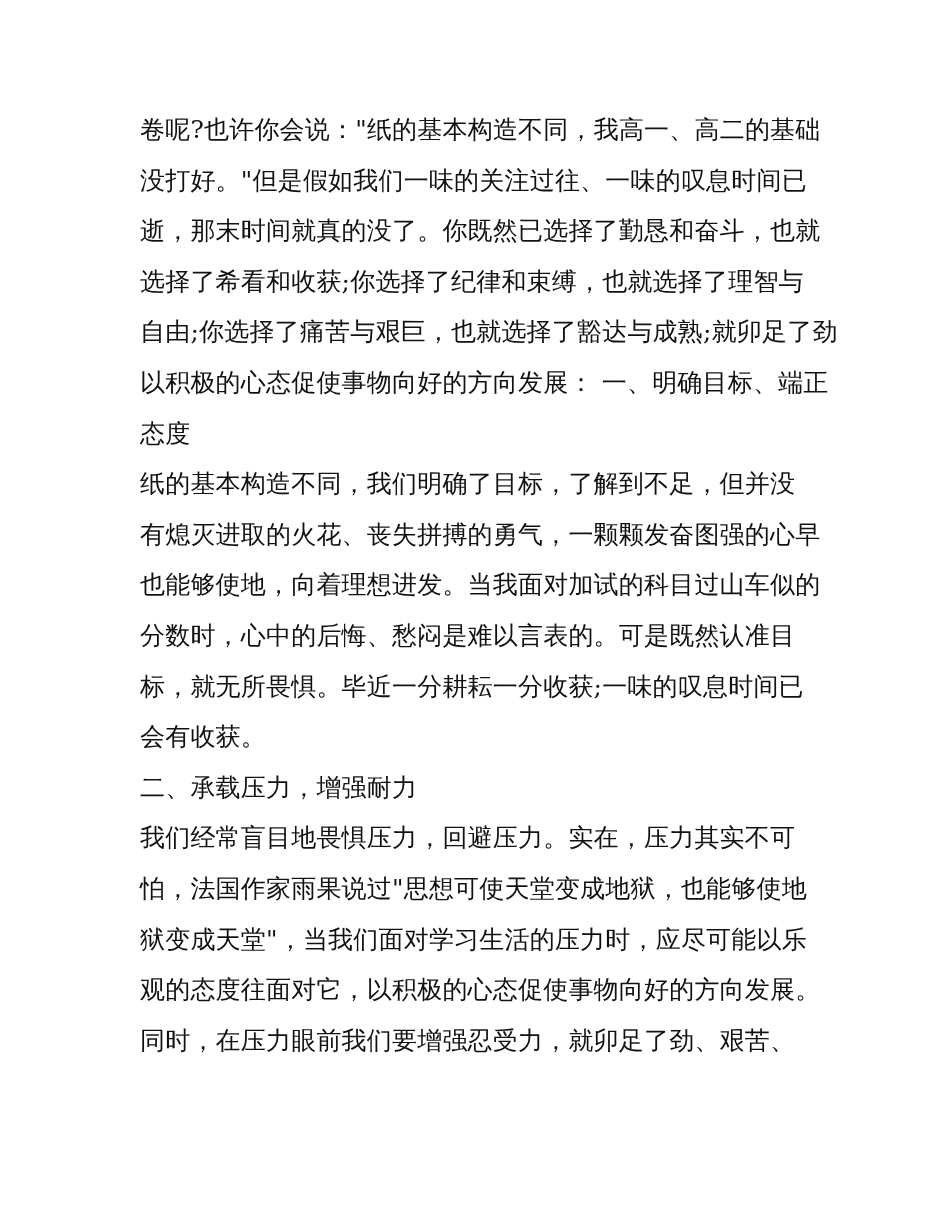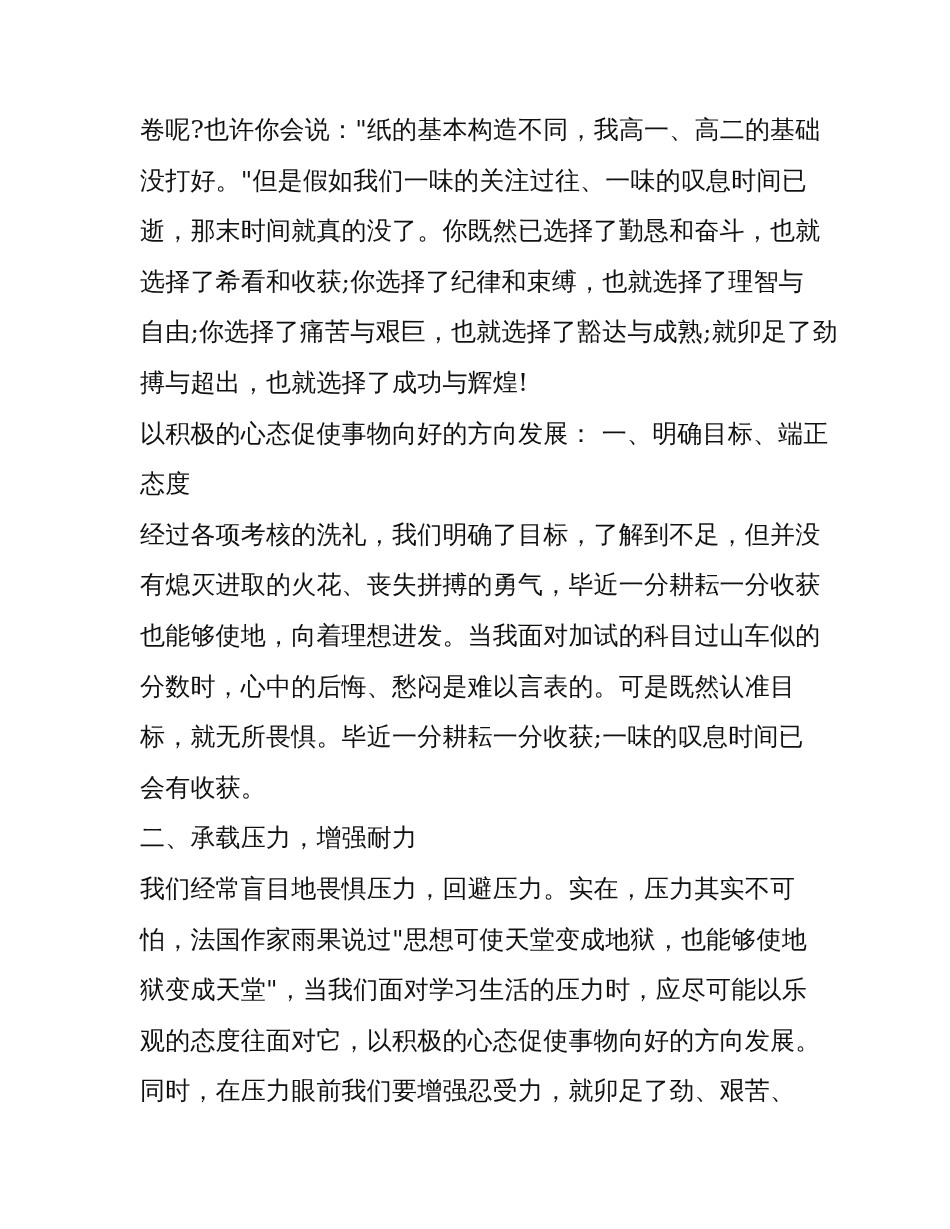--- a/index.html
+++ b/index.html
@@ -19,25 +19,24 @@
 </head>
 <body>
 
 <div class="page">
   <div class="text-block">
     <div class="line">卷呢?也许你会说："纸的基本构造不同，我高一、高二的基础</div>
     <div class="line">没打好。"但是假如我们一味的关注过往、一味的叹息时间已</div>
     <div class="line">逝，那末时间就真的没了。你既然已选择了勤恳和奋斗，也就</div>
     <div class="line">选择了希看和收获;你选择了纪律和束缚，也就选择了理智与</div>
     <div class="line">自由;你选择了痛苦与艰巨，也就选择了豁达与成熟;就卯足了劲</div>
-    <div class="line">搏与超出，也就选择了成功与辉煌!</div>
     <div class="line">以积极的心态促使事物向好的方向发展： 一、明确目标、端正</div>
     <div class="line">态度</div>
-    <div class="line">经过各项考核的洗礼，我们明确了目标，了解到不足，但并没</div>
-    <div class="line">有熄灭进取的火花、丧失拼搏的勇气，毕近一分耕耘一分收获</div>
+    <div class="line">纸的基本构造不同，我们明确了目标，了解到不足，但并没</div>
+    <div class="line">有熄灭进取的火花、丧失拼搏的勇气，一颗颗发奋图强的心早</div>
     <div class="line">也能够使地，向着理想进发。当我面对加试的科目过山车似的</div>
     <div class="line">分数时，心中的后悔、愁闷是难以言表的。可是既然认准目</div>
     <div class="line">标，就无所畏惧。毕近一分耕耘一分收获;一味的叹息时间已</div>
     <div class="line">会有收获。</div>
     <div class="line">二、承载压力，增强耐力</div>
     <div class="line">我们经常盲目地畏惧压力，回避压力。实在，压力其实不可</div>
     <div class="line">怕，法国作家雨果说过"思想可使天堂变成地狱，也能够使地</div>
     <div class="line">狱变成天堂"，当我们面对学习生活的压力时，应尽可能以乐</div>
     <div class="line">观的态度往面对它，以积极的心态促使事物向好的方向发展。</div>
     <div class="line">同时，在压力眼前我们要增强忍受力，就卯足了劲、艰苦、</div>

